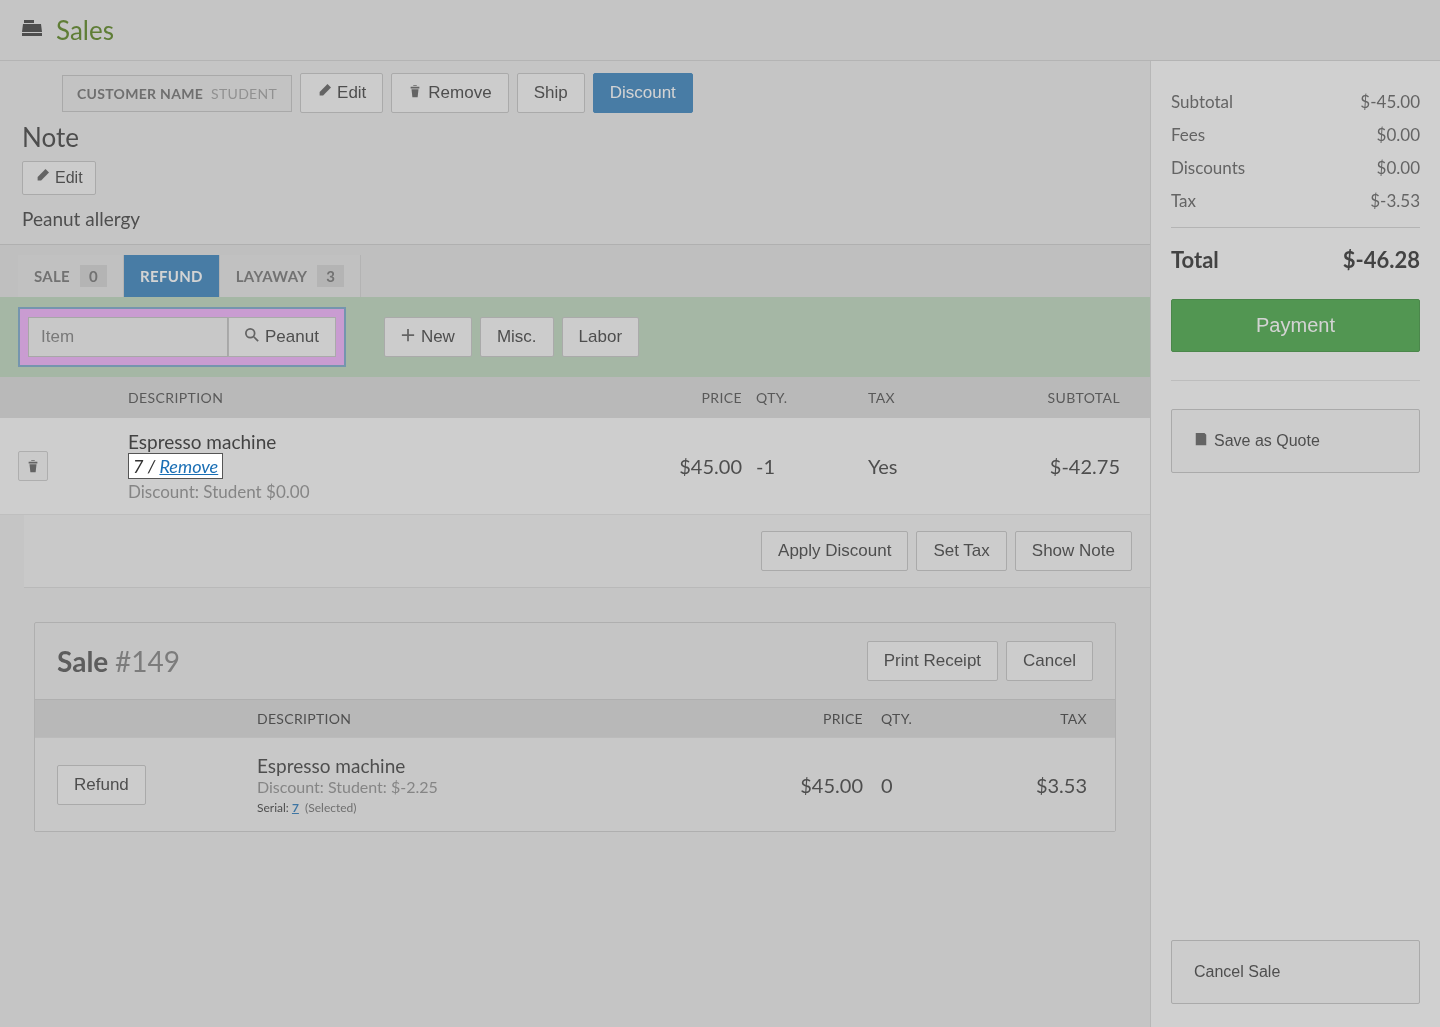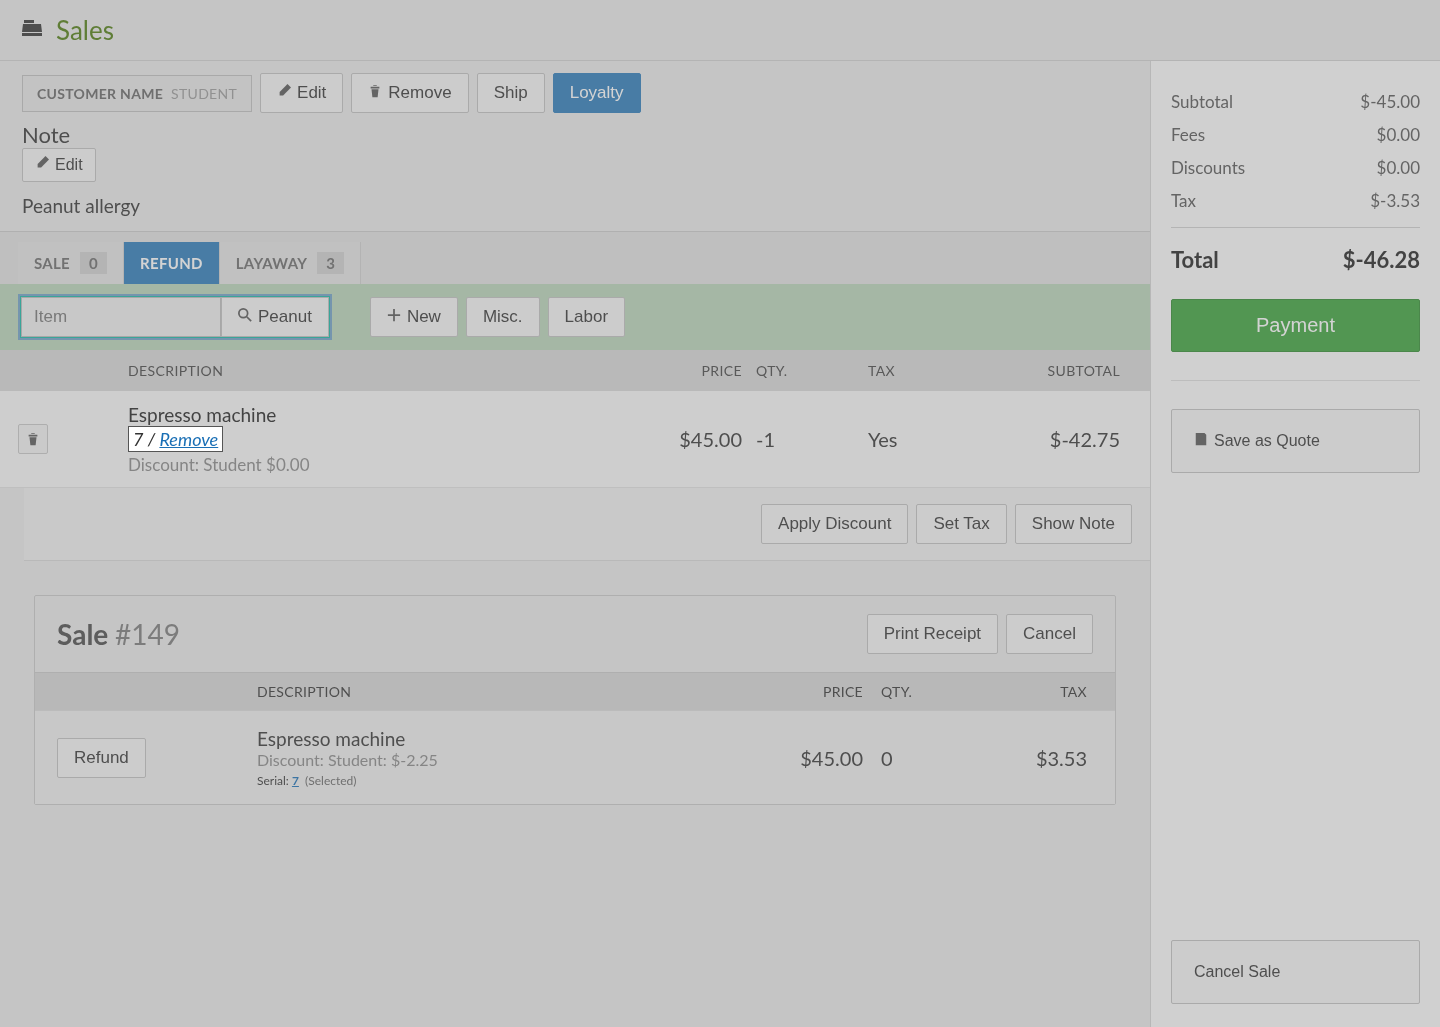--- a/index.html
+++ b/index.html
@@ -51,41 +51,42 @@
   padding: 12px 18px 0 22px;
   gap: 8px;
 }
 .cust-name-box {
   display: inline-flex;
   align-items: flex-end;
   border: 1px solid #bfbfbf;
   padding: 9px 14px;
   background: #e6e6e6;
   font-size: 14px;
+  margin-left: 40px;
 }
 .cust-name-box .lbl { font-weight: 700; color: #666; letter-spacing: 0.3px; }
 .cust-name-box .val { color: #9a9a9a; margin-left: 8px; letter-spacing: 0.3px; }
 .btn {
   display: inline-flex;
   align-items: center;
   gap: 6px;
   padding: 9px 16px;
   background: #f4f4f4;
   border: 1px solid #c0c0c0;
   font-size: 17px;
   color: #333;
   cursor: pointer;
   border-radius: 2px;
 }
 .btn svg { width: 13px; height: 13px; }
 .btn.primary { background: #2a7ab9; border-color: #2a7ab9; color: #fff; }
 .btn.success { background: #3aa23a; border-color: #2e8a2e; color: #fff; width: 100%; justify-content: center; padding: 14px; font-size: 20px; }
 .btn.wide { width: 100%; justify-content: flex-start; padding: 22px; font-size: 16px; }
 .note-section { padding: 8px 22px 14px; }
-.note-section h2 { font-size: 22px; font-weight: 400; margin-bottom: 0; }
+.note-section h2 { font-size: 26px; font-weight: 400; margin-bottom: 8px; }
 .note-section .btn.small { padding: 7px 12px; font-size: 16px; }
 .note-text { margin-top: 12px; font-size: 19px; }
 .tabs-row {
   display: flex;
   background: #e0e0e0;
   border-top: 1px solid #c9c9c9;
   padding: 10px 18px 0;
   gap: 0;
 }
 .tab {
@@ -104,23 +105,23 @@
 .tab.active { background: #2a7ab9; color: #fff; }
 .search-row {
   display: flex;
   align-items: center;
   background: #b9d5b9;
   padding: 10px 18px;
   gap: 8px;
 }
 .item-input-wrap {
   display: flex;
-  background: #14b8a6;
+  background: #f0abfc;
   border: 2px solid #6fa0c7;
-  padding: 1px;
+  padding: 8px;
 }
 .item-input {
   padding: 8px 12px;
   border: 1px solid #bcbcbc;
   background: #efefef;
   font-size: 17px;
   width: 200px;
   outline: none;
 }
 .table-head {
@@ -257,21 +258,21 @@
       <button class="btn">
         <span><svg class="ico" viewBox="0 0 16 16">
               <path d="M3 3h10v2H3zm1 3h8l-1 9H5zM6 1h4v1H6z"></path>
             </svg></span>
         <span>Remove</span>
       </button>
       <button class="btn">
           <span>Ship</span>
         </button>
       <button class="btn primary">
-          <span>Loyalty</span>
+          <span>Discount</span>
         </button>
     </div>
 
     <div class="note-section">
       <h2>Note</h2>
       <button class="btn small">
         <span><svg class="ico" viewBox="0 0 16 16">
               <path d="M12 0l4 4-9 9H3v-4z"></path>
             </svg></span>
         <span>Edit</span>

